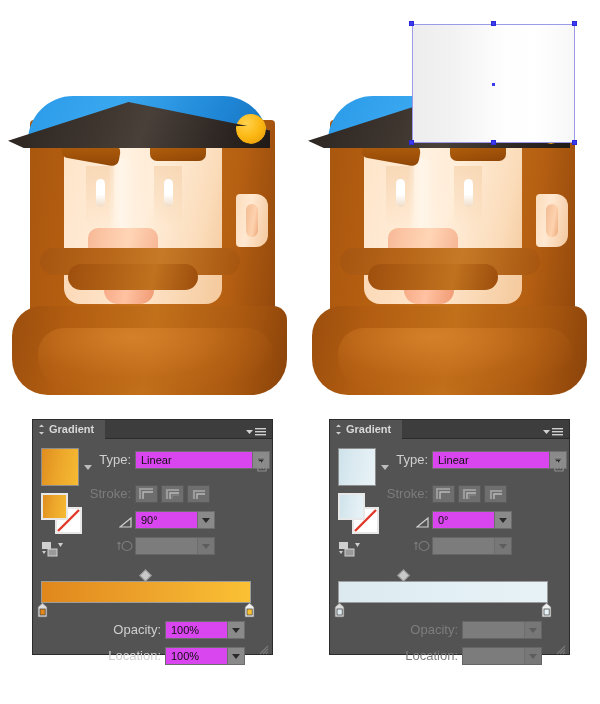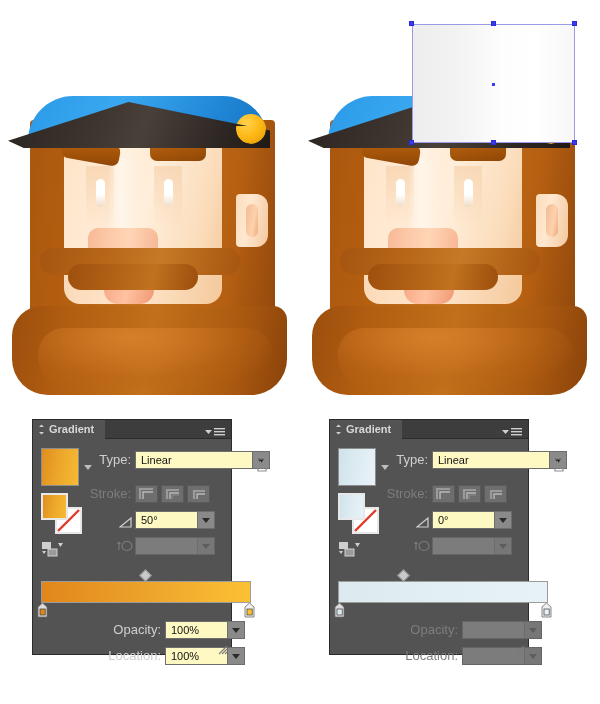--- a/index.html
+++ b/index.html
@@ -151,21 +151,21 @@
     border:1px solid #9a9ae8;
   }
   .sel-handle {
     position:absolute; width:5px; height:5px; background:#3a3af0;
     border:1px solid #2a2ad8;
   }
   .sel-center { position:absolute; width:3px; height:3px; background:#3a3af0; }
 
   
   .panel {
-    position:absolute; top:419px; width:200px; height:236px;
+    position:absolute; top:419px; width:241px; height:236px;
     background:#535353; border:1px solid #2b2b2b;
   }
   .panel-left  { left:32px; }
   .panel-right { left:329px; }
 
   .panel-head {
     position:relative; height:19px; background:#3d3d3d;
     border-bottom:1px solid #2b2b2b;
   }
   .panel-tab {
@@ -207,21 +207,21 @@
   .rev-icon { position:absolute; left:8px; top:102px; width:24px; height:16px; }
 
   
   .row { position:absolute; left:60px; height:18px; }
   .row-label {
     position:absolute; right:0; top:0; line-height:18px;
     font-size:13px; color:#cfcfcf; text-align:right;
   }
   .row-label.dim { color:#7d7d7d; }
   .combo {
-    position:absolute; height:18px; background:#fef9c3;
+    position:absolute; height:18px; background:#d946ef;
     border:1px solid #6d6d6d; display:flex; align-items:center;
   }
   .combo.dim { background:#7c7c7c; border-color:#656565; }
   .combo-text {
     flex:1; padding-left:5px; font-size:11px; color:#111; line-height:18px;
     white-space:nowrap; overflow:hidden;
   }
   .combo-arrow {
     width:17px; height:100%; background:#8a8a8a; border-left:1px solid #6d6d6d;
     display:flex; align-items:center; justify-content:center;
@@ -414,21 +414,21 @@
         </div>
       </div>
 
       <div class="row" style="top:72px; width:178px;">
         <span class="angle-icon" style="left:26px; top:3px;">
           <svg width="14" height="12" viewBox="0 0 14 12">
               <path d="M1 11 L12 11 L12 2 Z" fill="none" stroke="#cfcfcf" stroke-width="1.2"></path>
             </svg>
         </span>
         <div class="combo" style="left:42px; top:0; width:80px;">
-          <span class="combo-text">50°</span>
+          <span class="combo-text">90°</span>
           <span class="combo-arrow">
               <i class="caret-d"></i>
             </span>
         </div>
       </div>
 
       <div class="row" style="top:98px; width:178px;">
         <span class="revstop-icon" style="left:24px; top:2px;">
           <svg width="17" height="14" viewBox="0 0 17 14">
               <path d="M2 11 V3 M2 3 L0.5 5 M2 3 L3.5 5" stroke="#7d7d7d" stroke-width="1.1" fill="none"></path>

